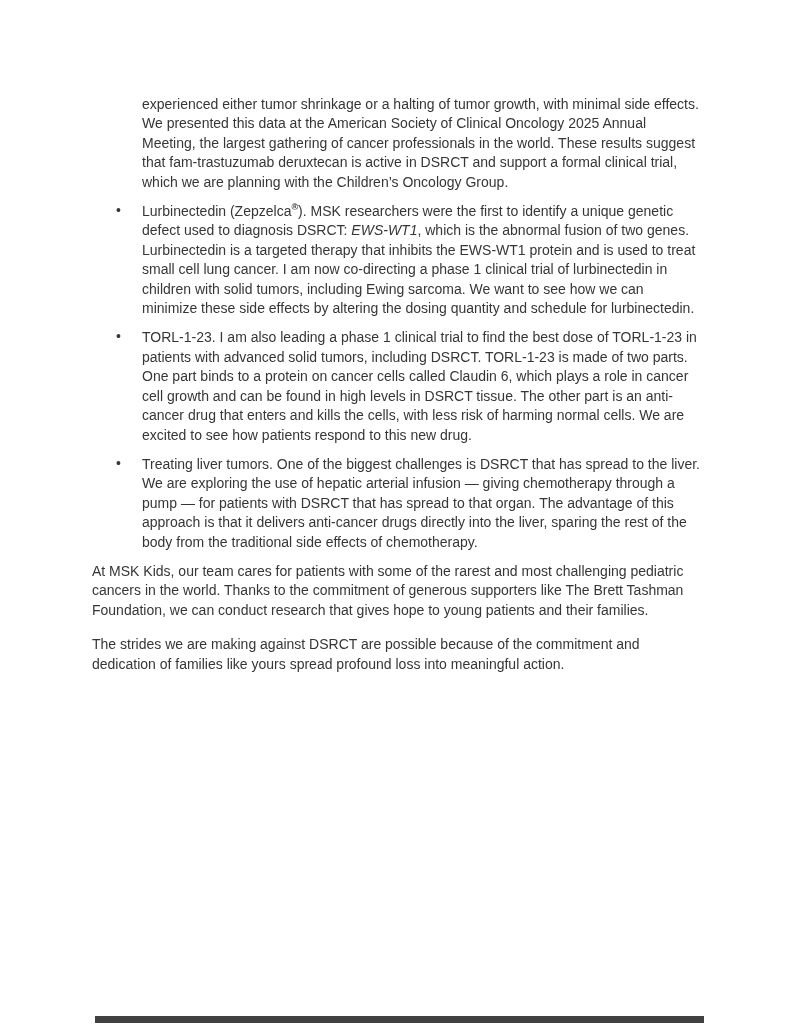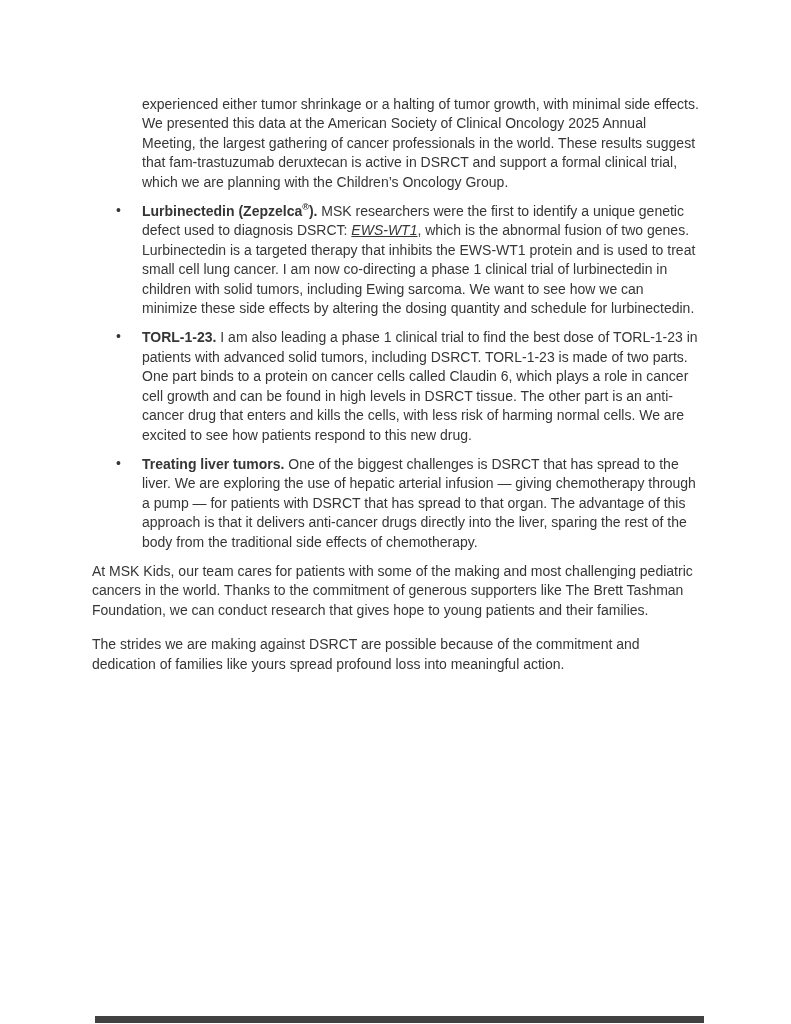--- a/index.html
+++ b/index.html
@@ -37,22 +37,22 @@
     position: relative;
     padding-left: 50px;
     width: 560px;
     margin: 0 0 10px 0;
   }
   ul.bullets li .marker {
     position: absolute;
     left: 24px;
     top: -1px;
   }
-  .b { font-weight: bold; }
-  em { font-style: italic; text-decoration: underline; }
+  .b { font-weight: normal; }
+  em { font-style: italic; }
   sup.reg {
     font-size: 9px;
     font-weight: bold;
     vertical-align: super;
     line-height: 0;
   }
   .close-para {
     margin: 0 0 10px 0;
     width: 614px;
   }
@@ -85,20 +85,20 @@
       <li>
         <span class="marker">•</span><span class="b">TORL-1-23.</span><span> I am also leading a phase 1 clinical trial to find the best dose of TORL-1-23 in patients with advanced solid tumors, including DSRCT. TORL-1-23 is made of two parts. One part binds to a protein on cancer cells called Claudin 6, which plays a role in cancer cell growth and can be found in high levels in DSRCT tissue. The other part is an anti-cancer drug that enters and kills the cells, with less risk of harming normal cells. We are excited to see how patients respond to this new drug.</span>
       </li>
 
       <li>
         <span class="marker">•</span><span class="b">Treating liver tumors.</span><span> One of the biggest challenges is DSRCT that has spread to the liver. We are exploring the use of hepatic arterial infusion — giving chemotherapy through a pump — for patients with DSRCT that has spread to that organ. The advantage of this approach is that it delivers anti-cancer drugs directly into the liver, sparing the rest of the body from the traditional side effects of chemotherapy.</span>
       </li>
 
     </ul>
 
-    <p class="close-para first"><span>At MSK Kids, our team cares for patients with some of the making and most challenging pediatric cancers in the world. Thanks to the commitment of generous supporters like The Brett Tashman Foundation, we can conduct research that gives hope to young patients and their families.</span></p>
+    <p class="close-para first"><span>At MSK Kids, our team cares for patients with some of the rarest and most challenging pediatric cancers in the world. Thanks to the commitment of generous supporters like The Brett Tashman Foundation, we can conduct research that gives hope to young patients and their families.</span></p>
 
     <p class="close-para"><span>The strides we are making against DSRCT are possible because of the commitment and dedication of families like yours spread profound loss into meaningful action.</span></p>
 
   </div>
 
   <div class="bottom-cutoff"></div>
 </div>
 
 </body></html>

